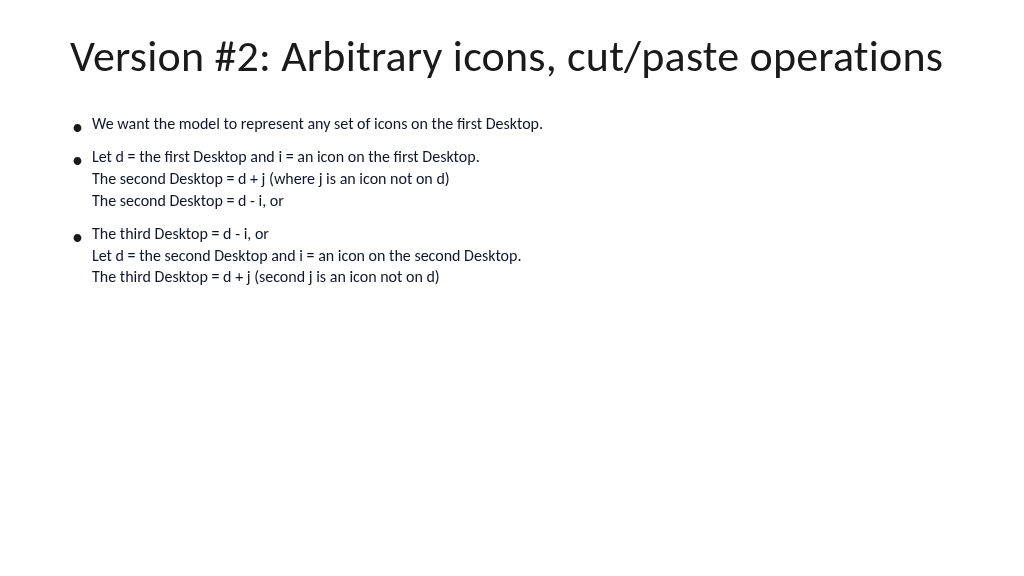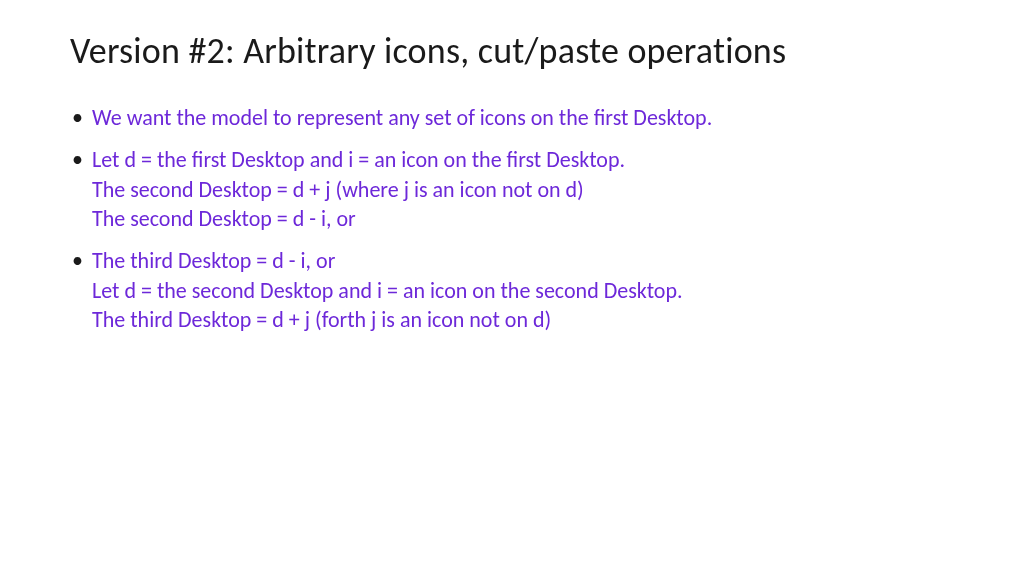--- a/index.html
+++ b/index.html
@@ -10,38 +10,38 @@
     body {
       width: 1024px;
       height: 576px;
       background: #ffffff;
       font-family: Calibri, 'Segoe UI', Arial, sans-serif;
       color: #000000;
       padding: 30px 70px 40px 70px;
       overflow: hidden;
     }
     .slide-title {
-      font-size: 36px;
+      font-size: 44px;
       font-weight: 400;
       color: #1a1a1a;
       line-height: 1.2;
       margin-bottom: 30px;
       letter-spacing: 0.2px;
     }
     .bullet-list {
       list-style: none;
       padding-left: 0;
     }
     .bullet-item {
       position: relative;
       padding-left: 22px;
-      font-size: 22px;
+      font-size: 16px;
       line-height: 1.35;
       margin-bottom: 12px;
-      color: #6d28d9;
+      color: #0f172a;
     }
     .bullet-item::before {
       content: "•";
       position: absolute;
       left: 2px;
       top: 0;
       font-size: 22px;
       color: #1a1a1a;
     }
     .sub-line {
@@ -58,15 +58,15 @@
     <span class="sub-line">We want the model to represent any set of icons on the first Desktop.</span>
   </li>
   <li class="bullet-item">
     <span class="sub-line">Let d = the first Desktop and i = an icon on the first Desktop.</span>
     <span class="sub-line">The second Desktop = d + j (where j is an icon not on d)</span>
     <span class="sub-line">The second Desktop = d - i, or</span>
   </li>
   <li class="bullet-item">
     <span class="sub-line">The third Desktop = d - i, or</span>
     <span class="sub-line">Let d = the second Desktop and i = an icon on the second Desktop.</span>
-    <span class="sub-line">The third Desktop = d + j (forth j is an icon not on d)</span>
+    <span class="sub-line">The third Desktop = d + j (second j is an icon not on d)</span>
   </li>
 </ul>
 
 </body></html>

